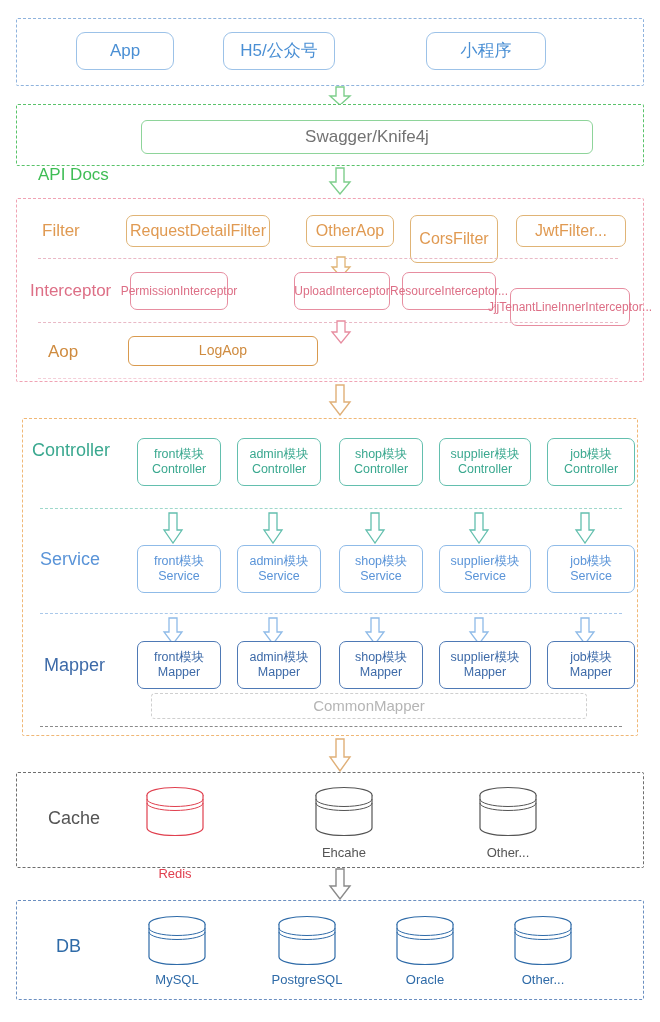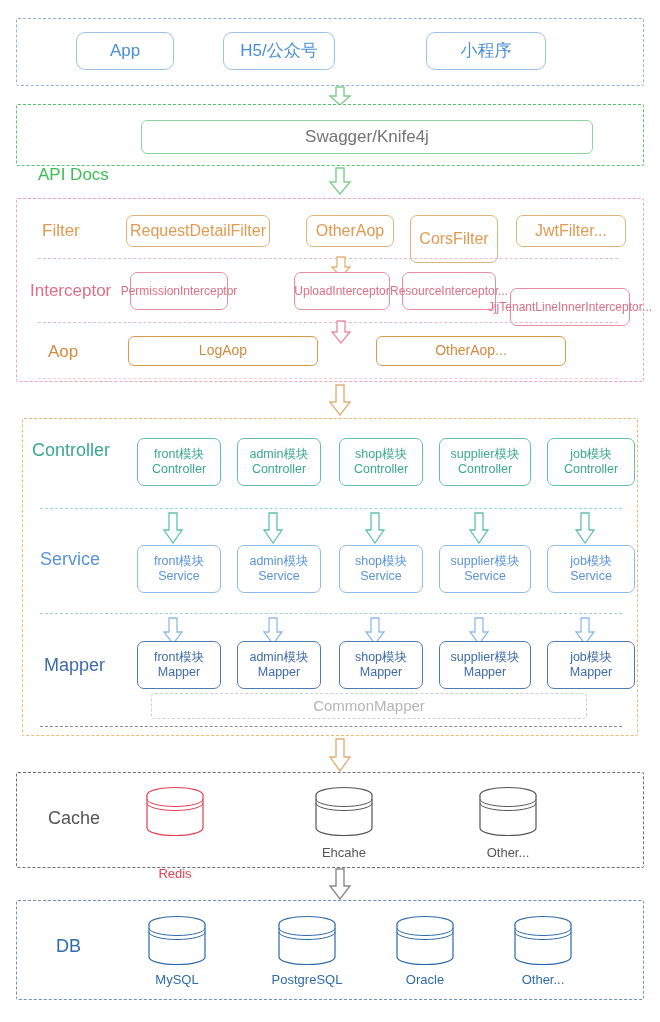--- a/index.html
+++ b/index.html
@@ -99,21 +99,20 @@
   <div class="box box-intc" style="left:504px;top:288px;width:120px;height:38px;">JjjTenantLineInnerInterceptor...</div>
 
   <div class="divider" style="left:38px;top:322px;width:580px;border-color:#e9b9c6;"></div>
 
   <svg class="arrow" style="left:328px;top:320px;" width="26" height="24" viewBox="0 0 26 24">
     <path d="M9 1 L17 1 L17 12 L22 12 L13 23 L4 12 L9 12 Z" fill="#ffffff" stroke="#e78da0" stroke-width="1.3"></path>
   </svg>
 
   <div class="rowlabel" style="left:48px;top:342px;color:#cf8b3f;">Aop</div>
   <div class="box box-aop" style="left:122px;top:336px;width:190px;height:30px;">LogAop</div>
-  <div class="box box-aop" style="left:370px;top:336px;width:190px;height:30px;">OtherAop...</div>
 
   <div class="divider" style="left:38px;top:378px;width:580px;border-color:#f3cfd8;"></div>
 
   <svg class="arrow" style="left:326px;top:384px;" width="28" height="32" viewBox="0 0 28 32">
     <path d="M10 1 L18 1 L18 18 L24 18 L14 31 L4 18 L10 18 Z" fill="#ffffff" stroke="#e0b078" stroke-width="1.4"></path>
   </svg>
 
   <div class="section sec-csm"></div>
 
   <div class="rowlabel" style="left:32px;top:440px;color:#3aa88f;font-size:18px;">Controller</div>

